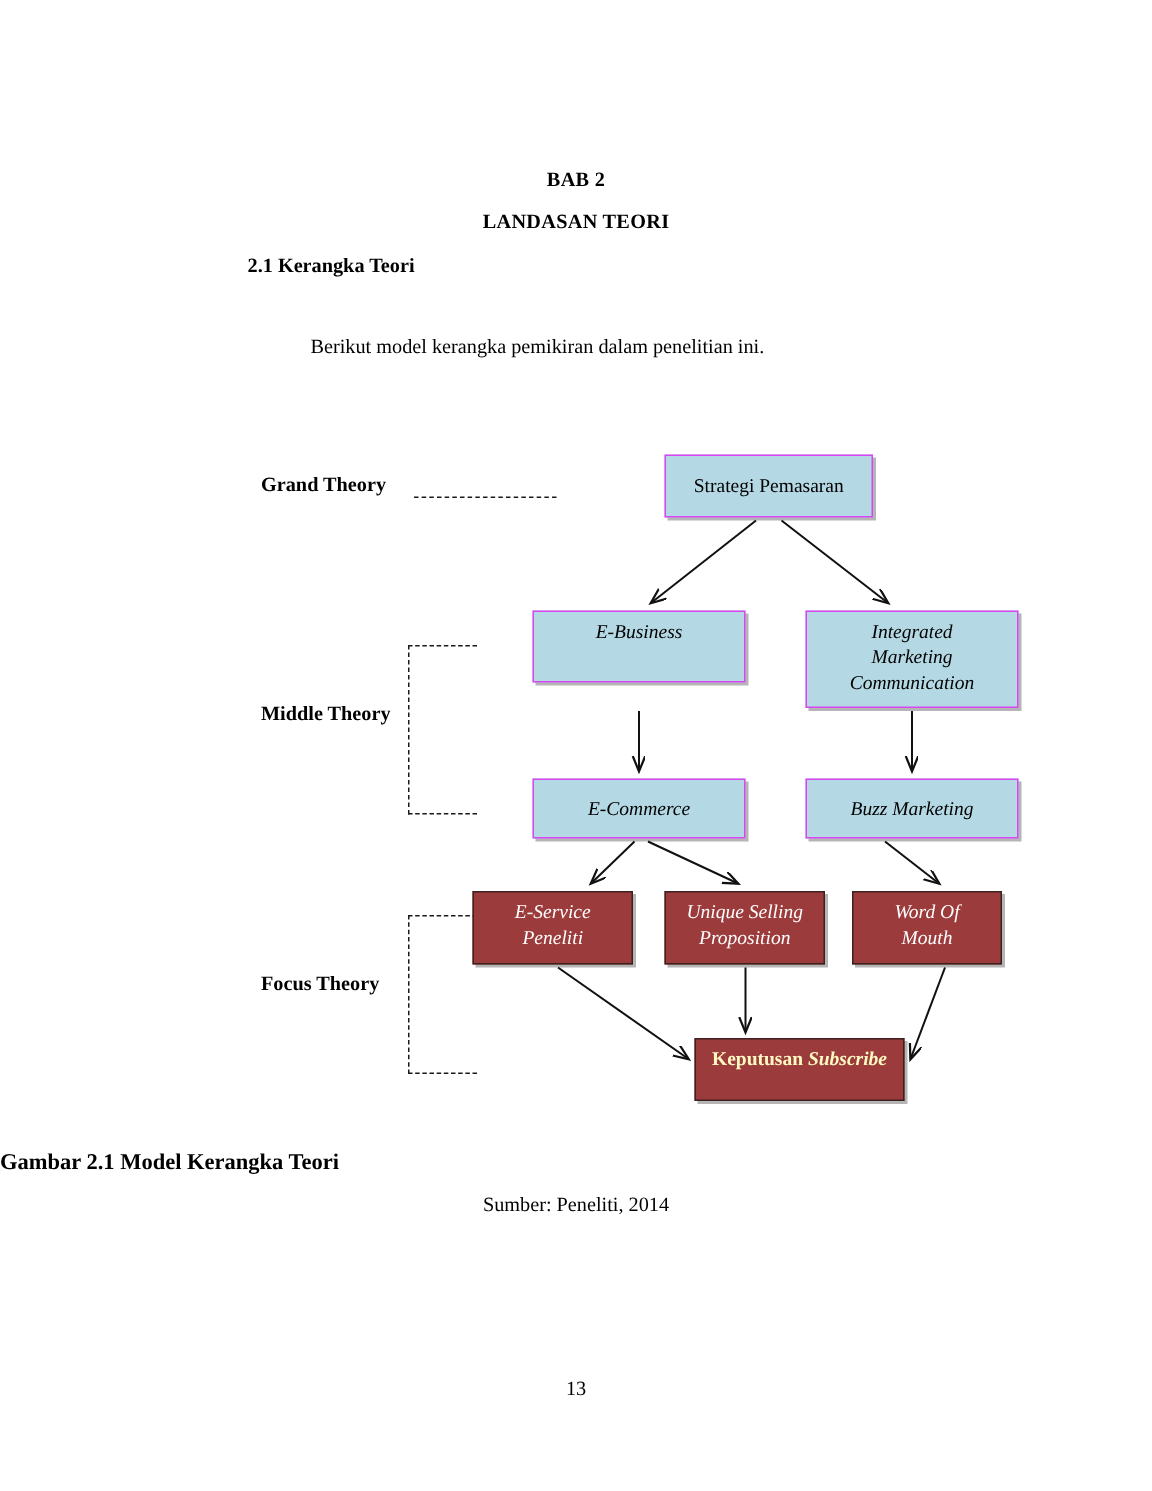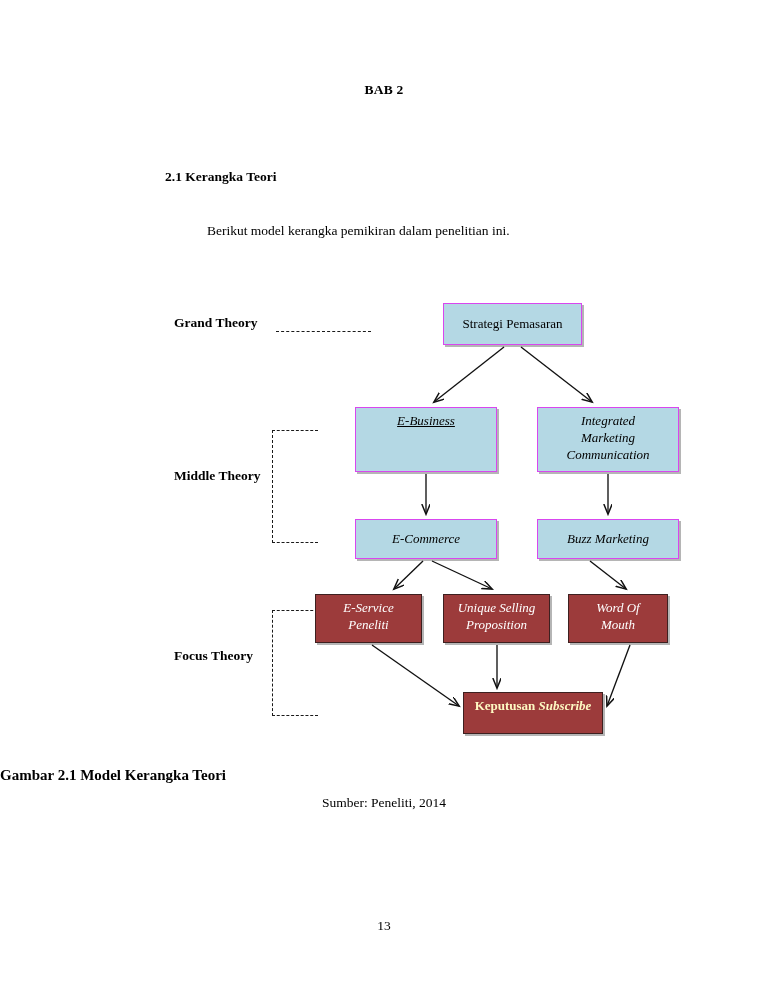--- a/index.html
+++ b/index.html
@@ -21,20 +21,21 @@
   }
 
   
   .hdr {
     position: absolute;
     width: 100%;
     text-align: center;
     font-weight: bold;
     font-size: 13.5px;
     letter-spacing: .2px;
+    margin-top: 30px;
   }
   #hdr-bab { top: 82px; }
   #hdr-landasan { top: 110px; }
 
   #section-heading {
     position: absolute;
     left: 165px;
     top: 169px;
     font-weight: bold;
     font-size: 13.5px;
@@ -136,39 +137,40 @@
     border-top: 1px dashed #1a1a1a;
     height: 0;
   }
 </style>
 </head>
 <body>
 
 <div class="page">
 
   <div class="hdr" id="hdr-bab">BAB 2</div>
+  <div class="hdr" id="hdr-landasan">LANDASAN TEORI</div>
 
   <div id="section-heading">2.1 Kerangka Teori</div>
   <div id="intro-paragraph">Berikut model kerangka pemikiran dalam penelitian ini.</div>
 
   <div id="diagram">
 
     <div class="side-label" style="left:174px; top:315px;">Grand Theory</div>
     <div class="side-label" style="left:174px; top:468px;">Middle Theory</div>
     <div class="side-label" style="left:174px; top:648px;">Focus Theory</div>
 
     <div class="dash-line" style="left:276px; top:331px; width:95px;"></div>
     <div class="bracket" style="left:272px; top:430px; width:46px; height:113px;"></div>
     <div class="bracket" style="left:272px; top:610px; width:46px; height:106px;"></div>
 
     <div class="node blue middle" style="left:443px; top:303px; width:139px; height:42px;">
       <span class="lbl">Strategi Pemasaran</span>
     </div>
 
-    <div class="node blue top italic" style="left:355px; top:407px; width:142px; height:65px;text-decoration:underline;">
+    <div class="node blue top italic" style="left:355px; top:407px; width:142px; height:48px;">
       <span class="lbl">E-Business</span>
     </div>
 
     <div class="node blue top italic" style="left:537px; top:407px; width:142px; height:65px;">
       <span class="lbl">Integrated
 Marketing
 Communication</span>
     </div>
 
     <div class="node blue middle italic" style="left:355px; top:519px; width:142px; height:40px;">

